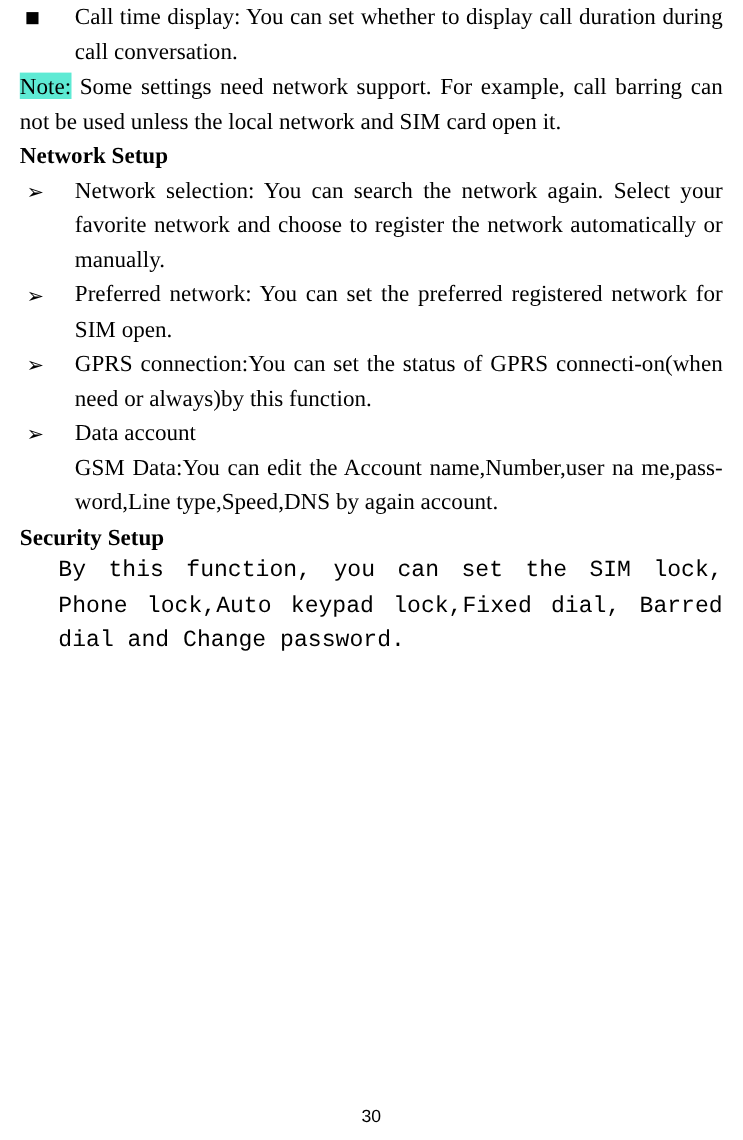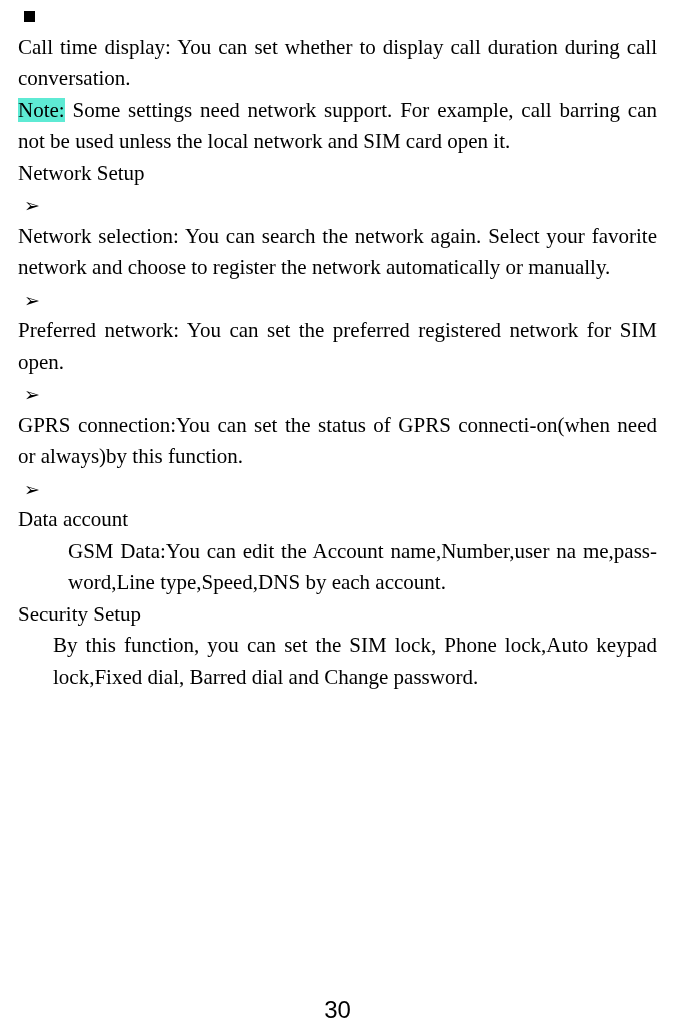--- a/index.html
+++ b/index.html
@@ -14,21 +14,20 @@
       padding: 0 18px;
       position: relative;
     }
     .content {
       text-align: justify;
       text-justify: inter-word;
     }
     .bullet-row {
       display: flex;
       margin-bottom: 0;
-      flex-direction: column;
     }
     .bullet-mark {
       width: 50px;
       flex-shrink: 0;
       text-align: left;
       padding-left: 6px;
     }
     .square {
       display: inline-block;
       width: 11px;
@@ -45,39 +44,40 @@
       flex: 1;
       text-align: justify;
     }
     .note-line {
       text-align: justify;
     }
     .note-highlight {
       background: #5eead4;
     }
     .heading {
-      font-weight: normal;
+      font-weight: bold;
       text-align: left;
     }
     .indent-block {
       padding-left: 50px;
       text-align: justify;
     }
     .indent-block2 {
       padding-left: 35px;
       text-align: justify;
+      font-family: Liberation Mono, monospace;
     }
     .page-num {
       position: absolute;
       bottom: 8px;
       left: 0;
       width: 675px;
       text-align: center;
       font-family: Arial, Helvetica, sans-serif;
-      font-size: 24px;
+      font-size: 16px;
     }
   </style>
 </head>
 <body>
 
 <div class="content">
 
   <div class="bullet-row">
     <div class="bullet-mark"><span class="square"></span></div>
     <div class="bullet-text">Call time display: You can set whether to display call duration during call conversation.</div>
@@ -99,21 +99,21 @@
   </div>
   <div class="bullet-row">
     <div class="bullet-mark"><span class="arrow">➢</span></div>
     <div class="bullet-text">GPRS connection:You can set the status of GPRS connecti-on(when need or always)by this function.</div>
   </div>
   <div class="bullet-row">
     <div class="bullet-mark"><span class="arrow">➢</span></div>
     <div class="bullet-text">Data account</div>
   </div>
 
-  <div class="indent-block">GSM Data:You can edit the Account name,Number,user na me,pass-word,Line type,Speed,DNS by each account.</div>
+  <div class="indent-block">GSM Data:You can edit the Account name,Number,user na me,pass-word,Line type,Speed,DNS by again account.</div>
 
 
   <div class="heading">Security Setup</div>
 
   <div class="indent-block2">By this function, you can set the SIM lock, Phone lock,Auto keypad lock,Fixed dial, Barred dial and Change password.</div>
 
 
 </div>
 
 <div class="page-num">30</div>

